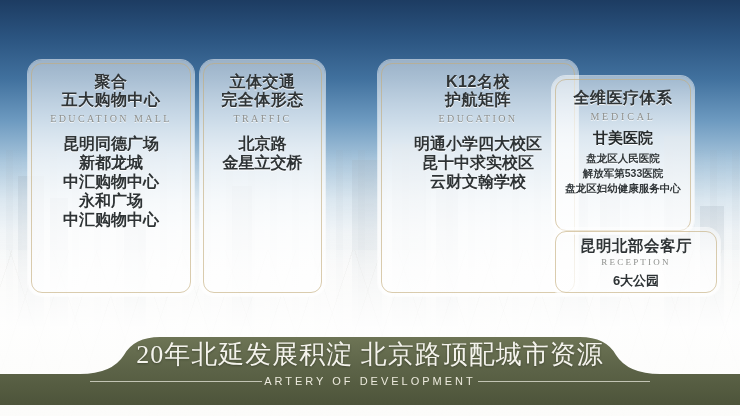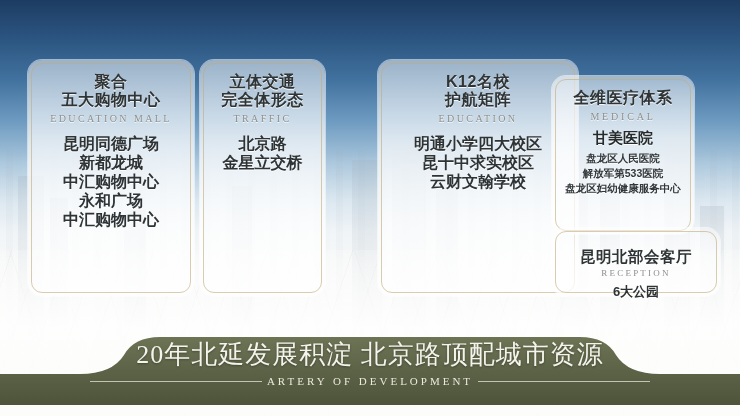--- a/index.html
+++ b/index.html
@@ -130,21 +130,21 @@
     display:flex;align-items:center;justify-content:center;
   }
   .banner-rule:before,.banner-rule:after{
     content:"";position:absolute;top:50%;height:1px;width:172px;
     background:rgba(240,240,228,.70);
   }
   .banner-rule:before{left:0;}
   .banner-rule:after{right:0;}
   .banner-en{
     position:relative;z-index:2;padding:0 10px;
-    font-family:Liberation Serif, serif;
+    font-family:Liberation Sans, sans-serif;
     font-size:11px;letter-spacing:3px;color:#eceadd;white-space:nowrap;
   }
 </style>
 </head>
 <body>
 
 <div class="stage">
 
   <div class="bg-sky"></div>
   <div class="bg-city">
@@ -219,21 +219,21 @@
         <div class="lead">甘美医院</div>
         <div class="sm-list">
           <div class="sm-item">盘龙区人民医院</div>
           <div class="sm-item">解放军第533医院</div>
           <div class="sm-item">盘龙区妇幼健康服务中心</div>
         </div>
       </div>
     </div>
 
     <div class="card card-5">
-      <div class="card-inner" style="padding-top:16px;">
+      <div class="card-inner" style="padding-top:5px;">
         <div class="cn-title">
           <div>昆明北部会客厅</div>
         </div>
         <div class="en-sub">RECEPTION</div>
         <div class="item">6大公园</div>
       </div>
     </div>
 
   </div>
 

